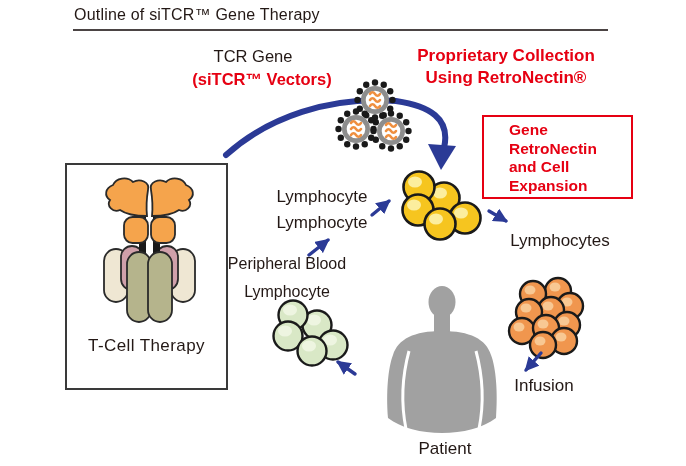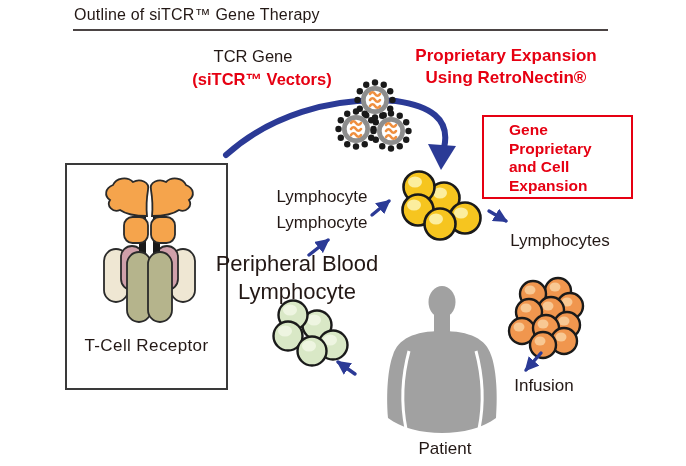--- a/index.html
+++ b/index.html
@@ -12,54 +12,54 @@
   #title{left:74px;top:6px;font-size:16px;letter-spacing:.2px;}
   #title-rule{left:73px;top:29px;width:535px;height:2px;background:var(--rule_gray);}
   #tcr-gene{left:178px;top:47px;width:150px;font-size:16.5px;}
   #sitcr-vectors{left:172px;top:70px;width:180px;font-size:16.5px;color:var(--accent_red);font-weight:600;}
   #proprietary{left:398px;top:45px;width:216px;font-size:17px;line-height:22px;color:var(--accent_red);font-weight:600;}
   #gene-transduction-box{
     left:482px;top:115px;width:122px;height:76px;border:2.5px solid var(--accent_red);
     padding:4px 0 0 25px;color:var(--accent_red);font-size:15.5px;line-height:18.5px;font-weight:600;background:#fff;
   }
   #lymphocyte-activation{left:242px;top:184px;width:160px;font-size:17px;line-height:26px;}
-  #peripheral-blood{left:212px;top:250px;width:170px;font-size:22px;line-height:28px;}
+  #peripheral-blood{left:202px;top:250px;width:170px;font-size:16px;line-height:28px;}
   #gene-transduced{left:470px;top:227px;width:180px;font-size:17px;line-height:27px;}
   #collection{left:290px;top:372px;width:120px;font-size:17px;}
   #infusion{left:494px;top:376px;width:100px;font-size:17px;}
   #patient-label{left:395px;top:439px;width:100px;font-size:17px;}
   #tcr-box{left:65px;top:163px;width:159px;height:223px;border:2px solid var(--box_border);background:#fff;}
   #tcr-box-label{left:65px;top:333px;width:163px;font-size:17px;line-height:25px;letter-spacing:.4px;}
   #gfx{left:0;top:0;pointer-events:none;}
 </style>
 </head>
 <body>
 
 <div id="stage">
 
   <div class="abs" id="title">Outline of siTCR™ Gene Therapy</div>
   <div class="abs" id="title-rule"></div>
 
   <div class="abs ctr" id="tcr-gene">TCR Gene</div>
   <div class="abs ctr" id="sitcr-vectors">(siTCR™ Vectors)</div>
   <div class="abs ctr" id="proprietary">
-    <div>Proprietary Expansion</div>
+    <div>Proprietary Collection</div>
     <div>Using RetroNectin®</div>
   </div>
 
   <div class="abs" id="gene-transduction-box">
     <div>Gene</div>
-    <div>Proprietary</div>
+    <div>RetroNectin</div>
     <div>and Cell</div>
     <div>Expansion</div>
   </div>
 
   <div class="abs" id="tcr-box"></div>
   <div class="abs ctr" id="tcr-box-label">
-    <div>T-Cell Receptor</div>
+    <div>T-Cell Therapy</div>
   </div>
 
   <div class="abs ctr" id="lymphocyte-activation">
     <div>Lymphocyte</div>
     <div>Lymphocyte</div>
   </div>
   <div class="abs ctr" id="peripheral-blood">
     <div>Peripheral Blood</div>
     <div>Lymphocyte</div>
   </div>

